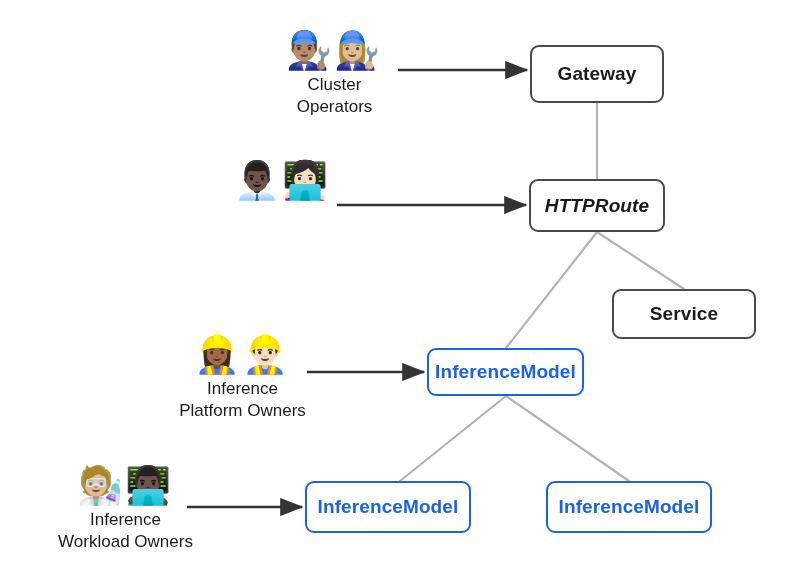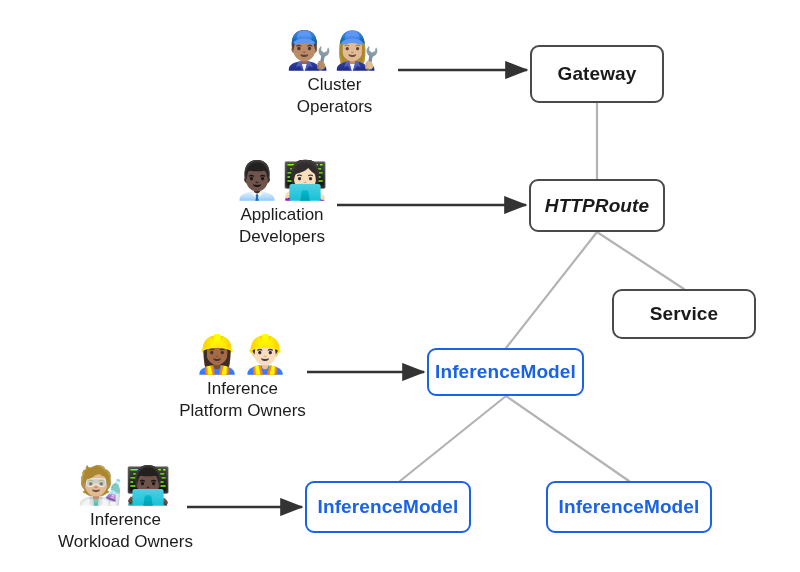--- a/index.html
+++ b/index.html
@@ -95,43 +95,41 @@
       </g>
   </svg>
 
   <div id="nodes-layer">
       <div class="node neutral" style="left: 530px; top: 45px; width: 134px; height: 58px;">
         <span>Gateway</span>
       </div>
       <div class="node neutral" style="left: 529px; top: 179px; width: 136px; height: 53px; font-style: italic;">
         <span>HTTPRoute</span>
       </div>
-      <div class="node neutral" style="left: 612px; top: 289px; width: 144px; height: 50px; border-radius: 10px;">
+      <div class="node neutral" style="left: 612px; top: 289px; width: 144px; height: 50px;">
         <span>Service</span>
       </div>
       <div class="node accent" style="left: 427px; top: 348px; width: 157px; height: 48px;">
         <span>InferenceModel</span>
       </div>
       <div class="node accent" style="left: 305px; top: 481px; width: 166px; height: 52px;">
         <span>InferenceModel</span>
       </div>
       <div class="node accent" style="left: 546px; top: 481px; width: 166px; height: 52px;">
         <span>InferenceModel</span>
       </div>
     </div>
   <div id="actors-layer">
       <div class="actor" style="left: 272px; top: 30px; width: 125px;">
         <div class="actor-emoji">👨🏽‍🔧👩🏼‍🔧</div>
         <div class="actor-label">Cluster
 Operators</div>
       </div>
       <div class="actor" style="left: 212px; top: 160px; width: 140px;">
         <div class="actor-emoji">👨🏿‍💼👩🏻‍💻</div>
-        <div class="actor-label">Application
-Developers</div>
       </div>
       <div class="actor" style="left: 160px; top: 334px; width: 165px;">
         <div class="actor-emoji">👷🏾‍♀️👷🏻‍♂️</div>
         <div class="actor-label">Inference
 Platform Owners</div>
       </div>
       <div class="actor" style="left: 38px; top: 465px; width: 175px;">
         <div class="actor-emoji">🧑🏼‍🔬👨🏿‍💻</div>
         <div class="actor-label">Inference
 Workload Owners</div>

